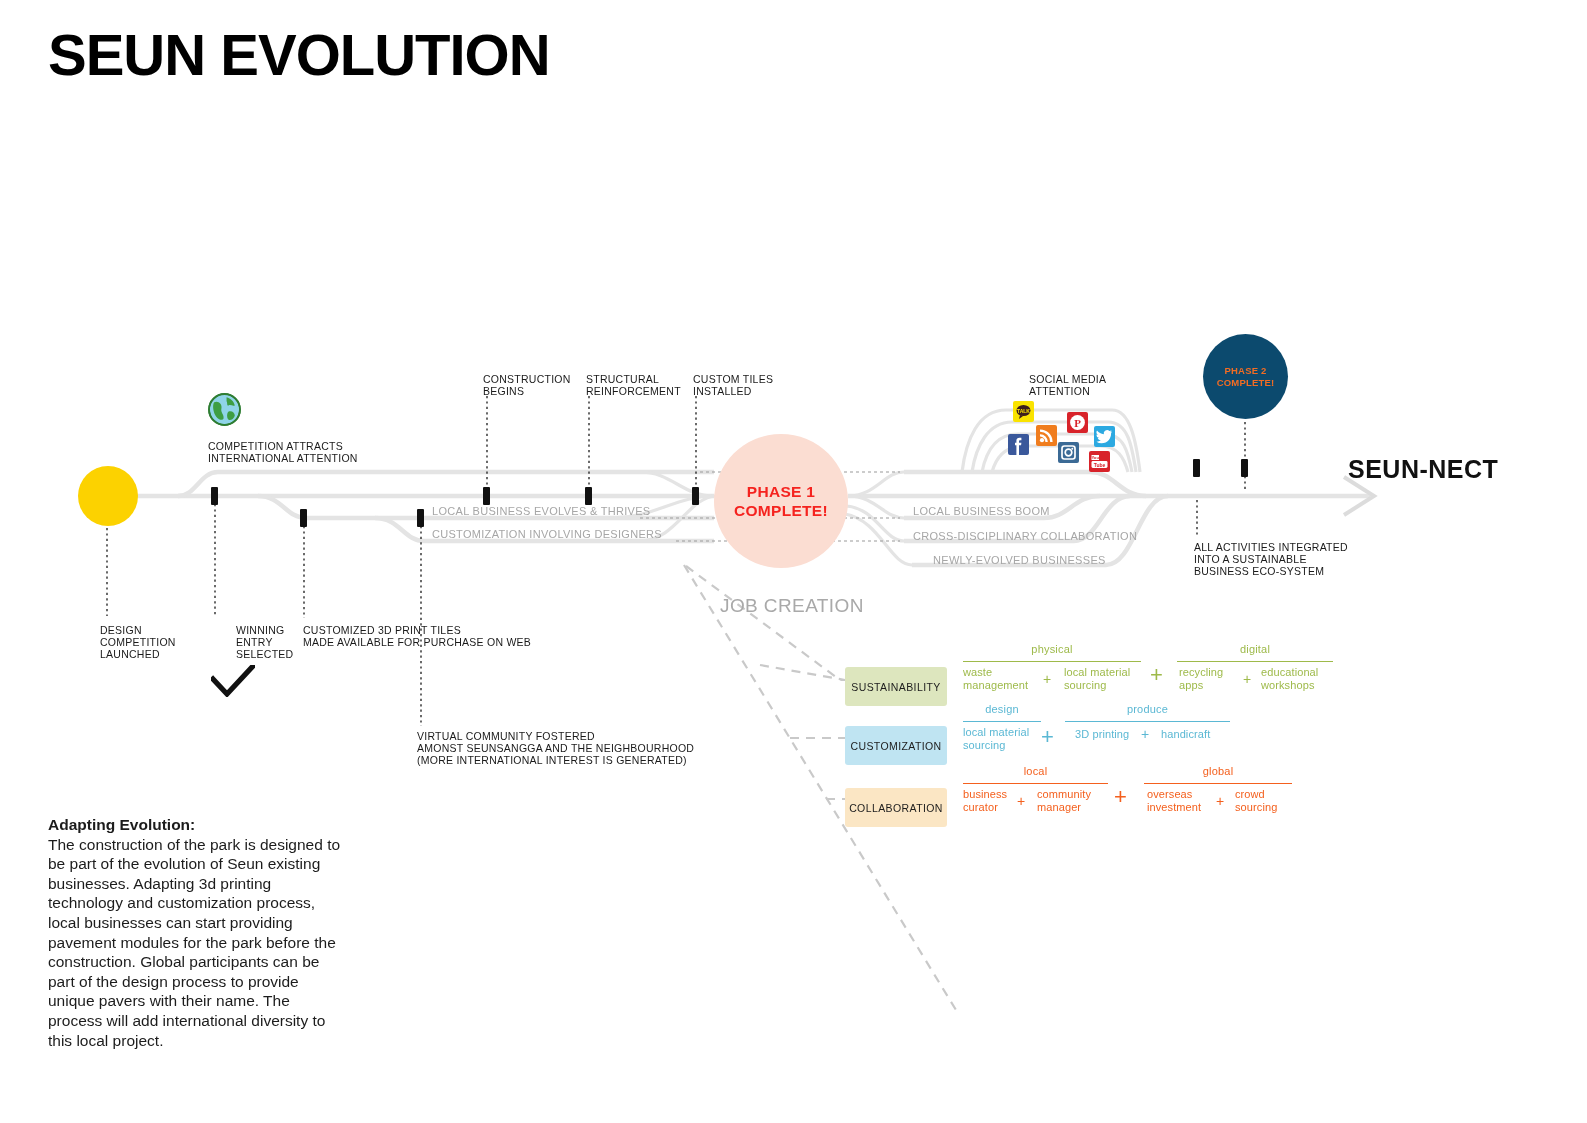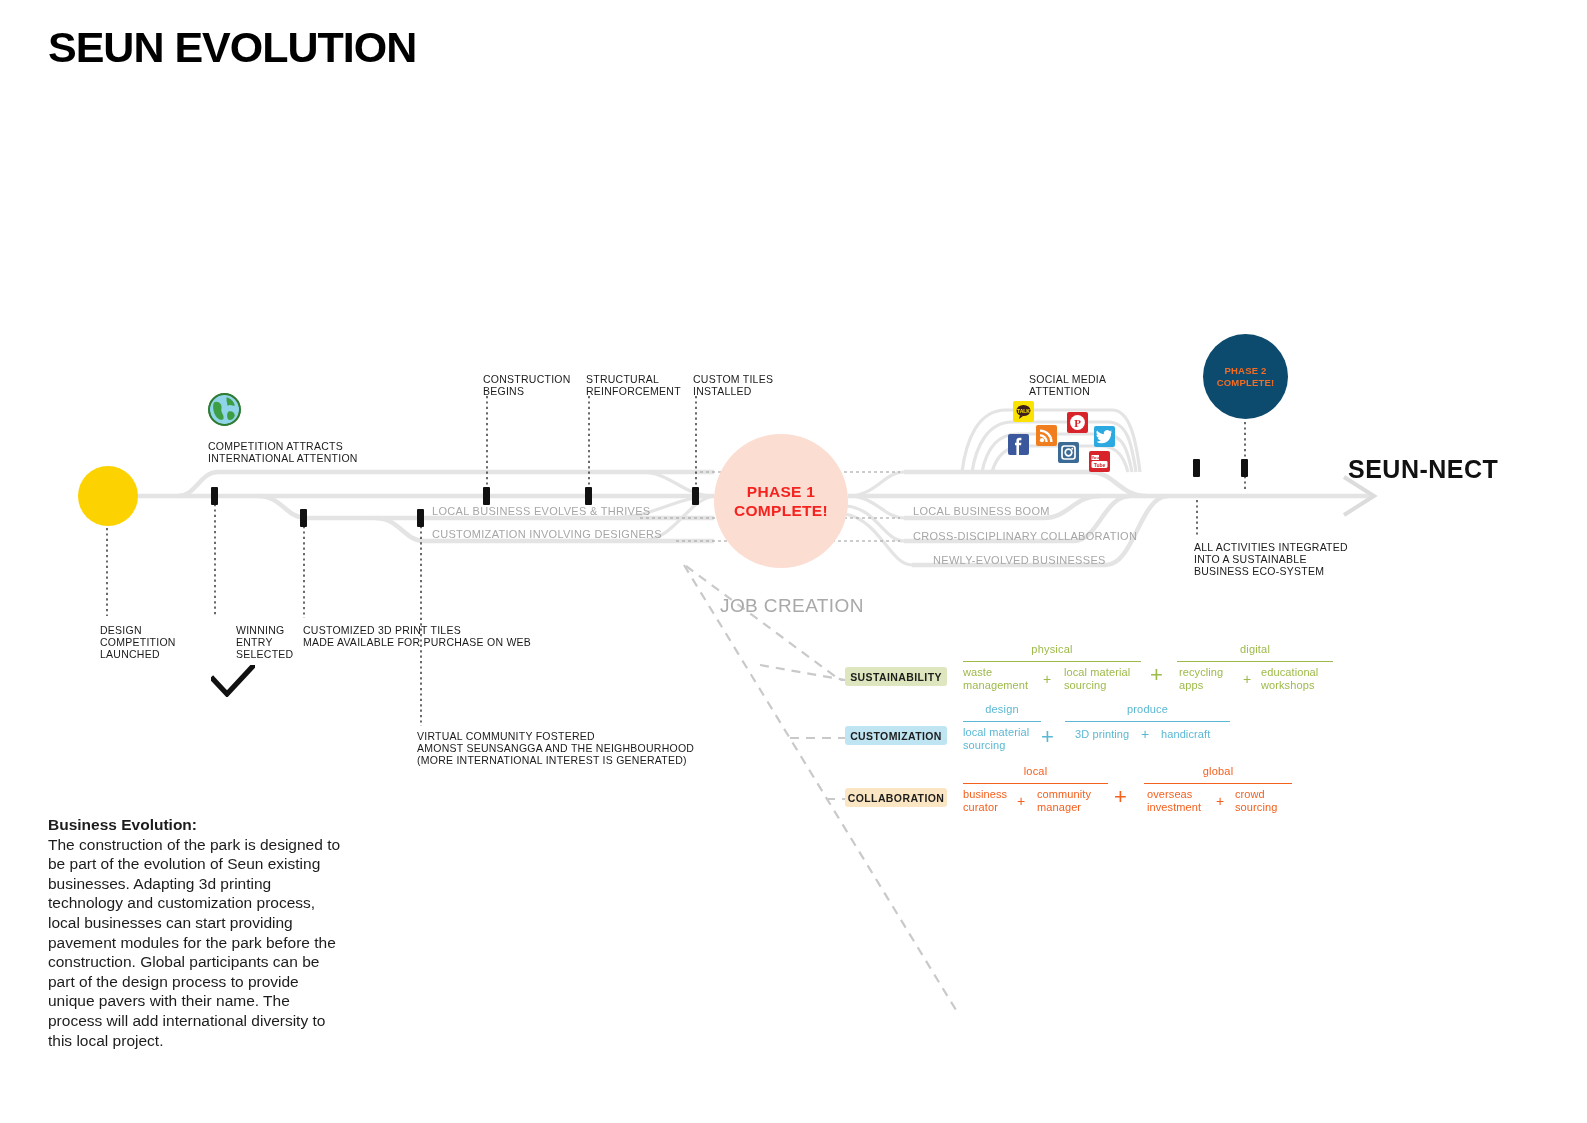--- a/index.html
+++ b/index.html
@@ -13,21 +13,21 @@
     width: 1587px;
     height: 1123px;
     background: #ffffff;
     overflow: hidden;
   }
 
   
   #title {
     position: absolute;
     left: 48px; top: 26px;
-    font-size: 43px;
+    font-size: 58px;
     font-weight: bold;
     letter-spacing: -1px;
     color: #000;
     line-height: 1;
   }
 
   
   #canvas {
     position: absolute;
     left: 0; top: 0;
@@ -146,23 +146,23 @@
     width: 300px;
     font-size: 15.5px;
     line-height: 19.6px;
     color: #1c1c1c;
   }
   #biz b { font-weight: bold; }
 
   
   .cat-chip {
     position: absolute;
-    height: 19px;
+    height: 39px;
     display: flex; align-items: center; justify-content: center;
-    font-size: 10.5px; font-weight: bold; letter-spacing: 0.4px;
+    font-size: 10.5px; font-weight: normal; letter-spacing: 0.4px;
     color: #1c1c1c;
     border-radius: 3px;
   }
   .grp-title {
     position: absolute;
     font-size: 11px;
     letter-spacing: 0.2px;
     text-align: center;
     white-space: pre;
   }
@@ -448,17 +448,17 @@
 
   <div class="grp-title" style="left:1144px; top:765px; width:148px; color:#F4601E;">global</div>
   <div class="grp-rule" style="left:1144px; top:783px; width:148px; background:#F4601E;"></div>
   <div class="item" style="left:1147px; top:788px; color:#F4601E;">overseas
 investment</div>
   <div class="plus" style="left:1216px; top:794px; color:#F4601E;">+</div>
   <div class="item" style="left:1235px; top:788px; color:#F4601E;">crowd
 sourcing</div>
 
   <div id="biz">
-    <b>Business Evolution:</b><br>
+    <b>Adapting Evolution:</b><br>
     <span>The construction of the park is designed to be part of the evolution of Seun existing businesses. Adapting 3d printing technology and customization process, local businesses can start providing pavement modules for the park before the construction. Global participants can be part of the design process to provide unique pavers with their name. The process will add international diversity to this local project.</span>
   </div>
 
 </div>
 
 </body></html>

